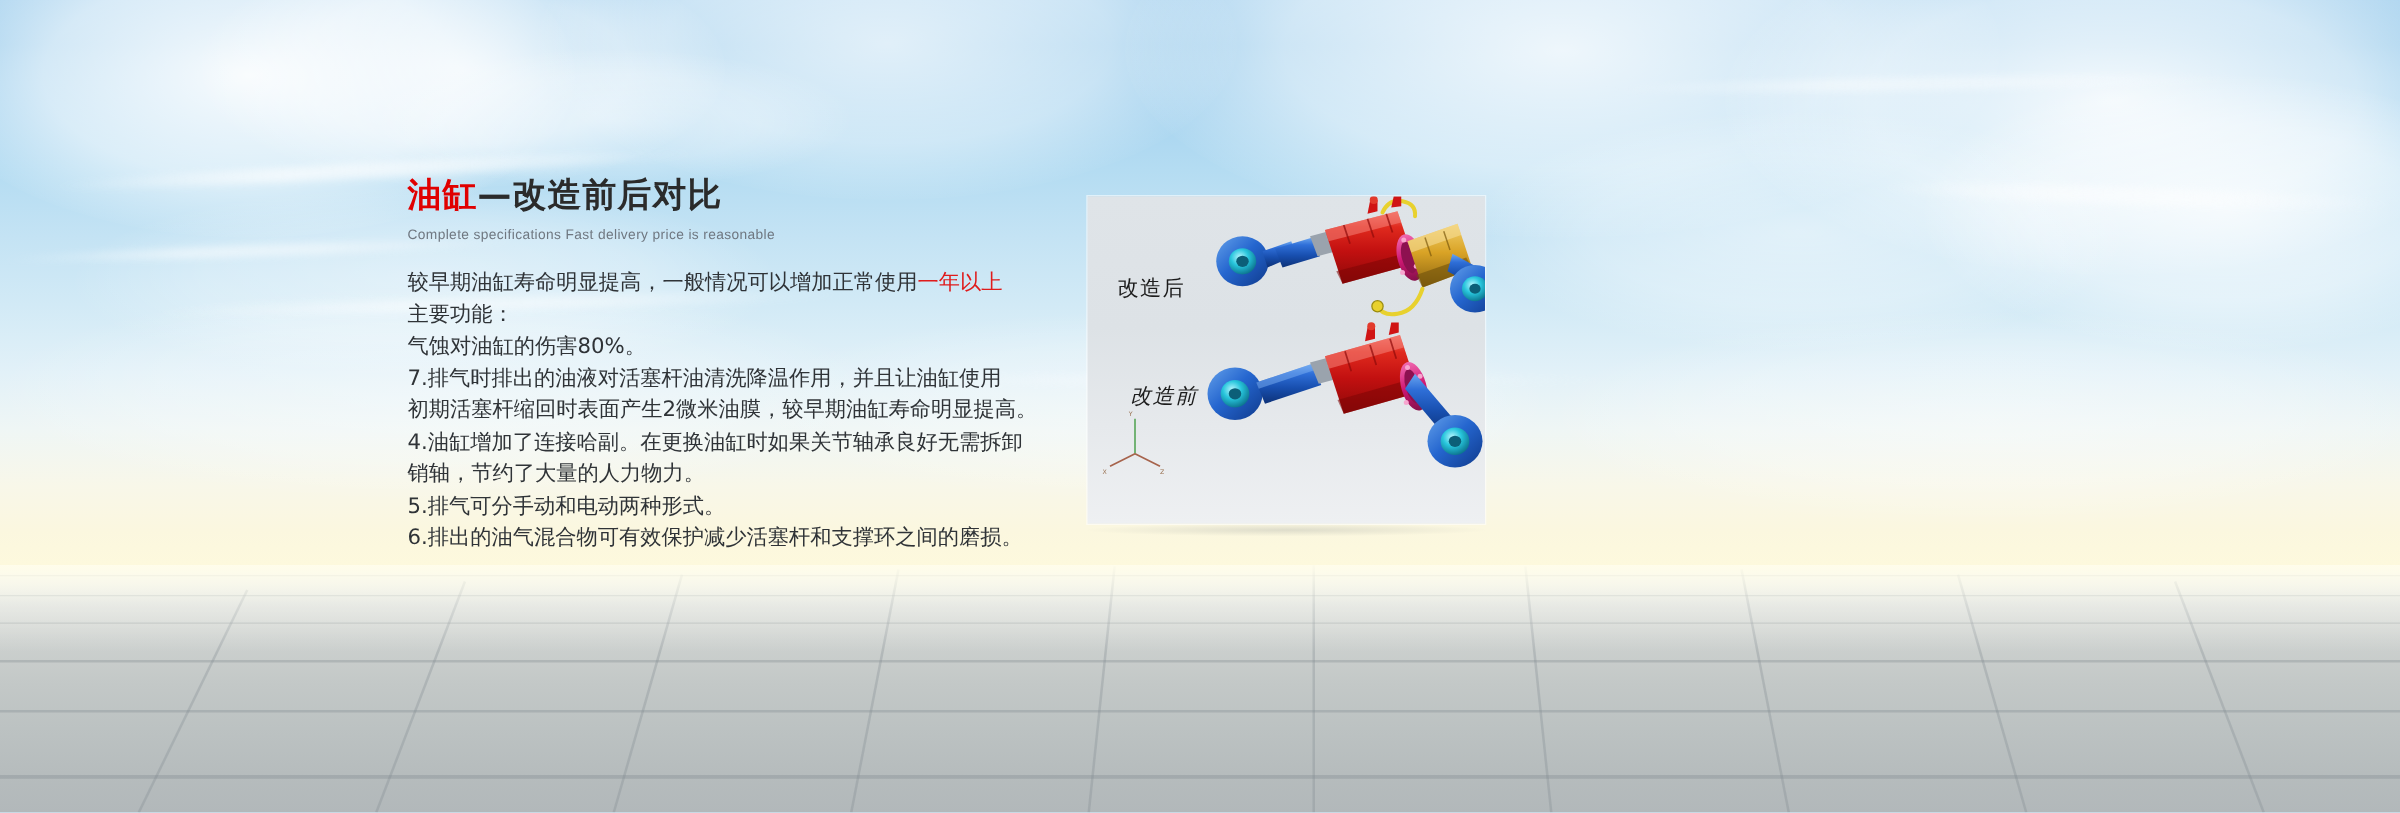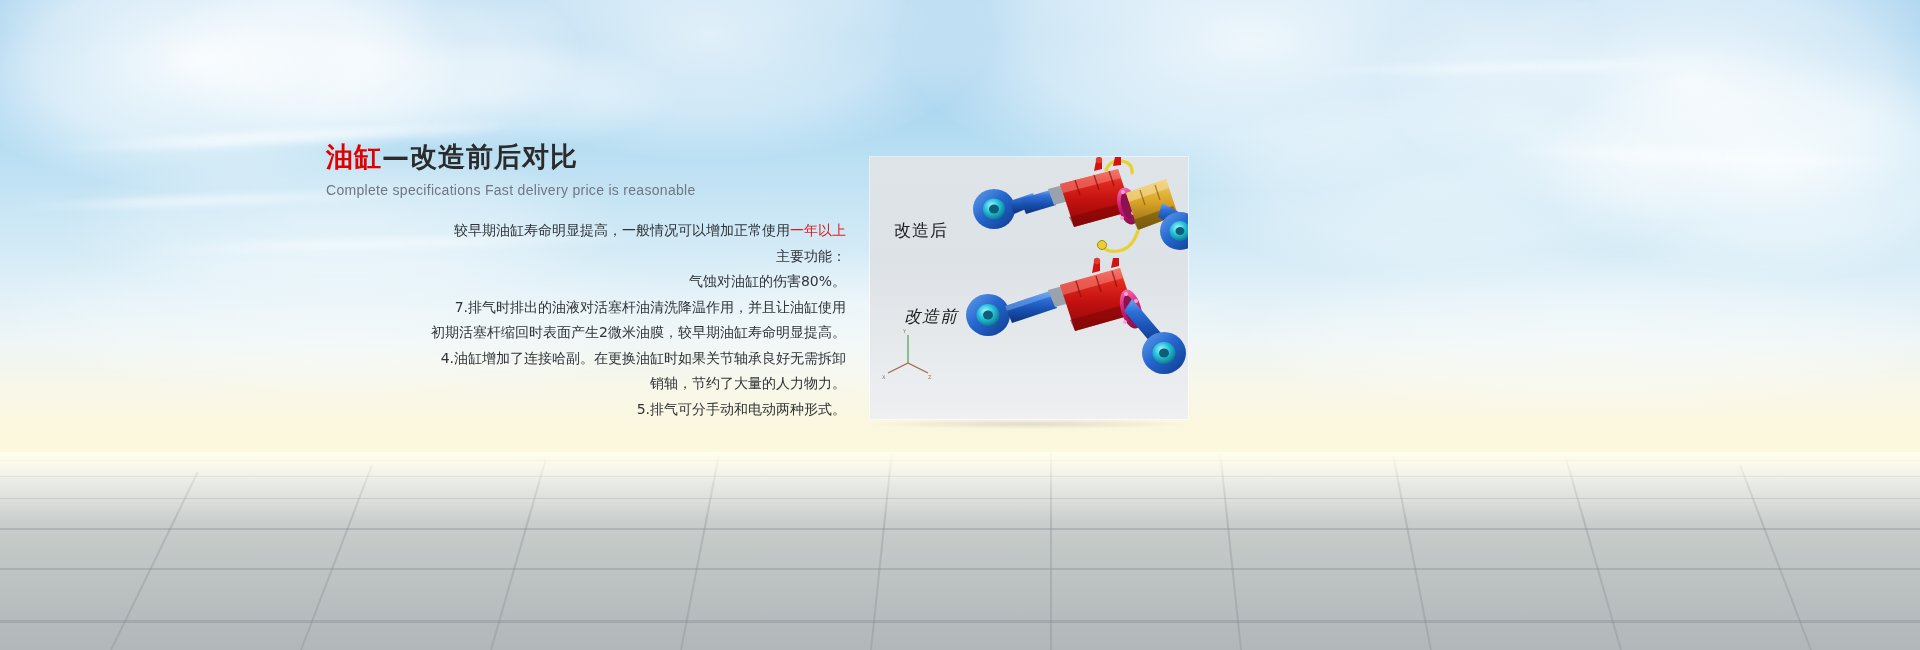--- a/index.html
+++ b/index.html
@@ -146,33 +146,32 @@
     letter-spacing: 1px;
     line-height: 34px;
     color: #2b2b2b;
     white-space: nowrap;
   }
   .title .hl { color: #e00000; }
 
   .subtitle {
     margin-top: 8px;
     font-family: "Liberation Sans", sans-serif;
-    font-size: 14px;
+    font-size: 11px;
     letter-spacing: .3px;
     color: #6f7780;
     white-space: nowrap;
   }
 
   .body {
     margin-top: 20px;
     font-family: "DejaVu Sans", "Liberation Sans", sans-serif;
-    font-size: 14px;
+    font-size: 17px;
     line-height: 25.5px;
     color: #2f3337;
-    text-align: right;
   }
   .body p { white-space: nowrap; }
   .body .red { color: #e01b1b; }
 
   
   .panel {
     position: absolute;
     left: 870px;
     top: 157px;
     width: 318px;
@@ -263,20 +262,21 @@
 
     <div class="body">
       <p><span>较早期油缸寿命明显提高，一般情况可以增加正常使用</span><span class="red">一年以上</span></p>
       <p>主要功能：</p>
       <p>气蚀对油缸的伤害80%。</p>
       <p>7.排气时排出的油液对活塞杆油清洗降温作用，并且让油缸使用</p>
       <p>初期活塞杆缩回时表面产生2微米油膜，较早期油缸寿命明显提高。</p>
       <p>4.油缸增加了连接哈副。在更换油缸时如果关节轴承良好无需拆卸</p>
       <p>销轴，节约了大量的人力物力。</p>
       <p>5.排气可分手动和电动两种形式。</p>
+      <p>6.排出的油气混合物可有效保护减少活塞杆和支撑环之间的磨损。</p>
     </div>
 
   </div>
 
   <div class="panel-shadow"></div>
   <div class="panel">
 
     <svg class="cyl-svg" width="318" height="262" viewBox="0 0 318 262">
       <defs>
         <linearGradient id="redBody" x1="0" y1="0" x2="0" y2="1">

